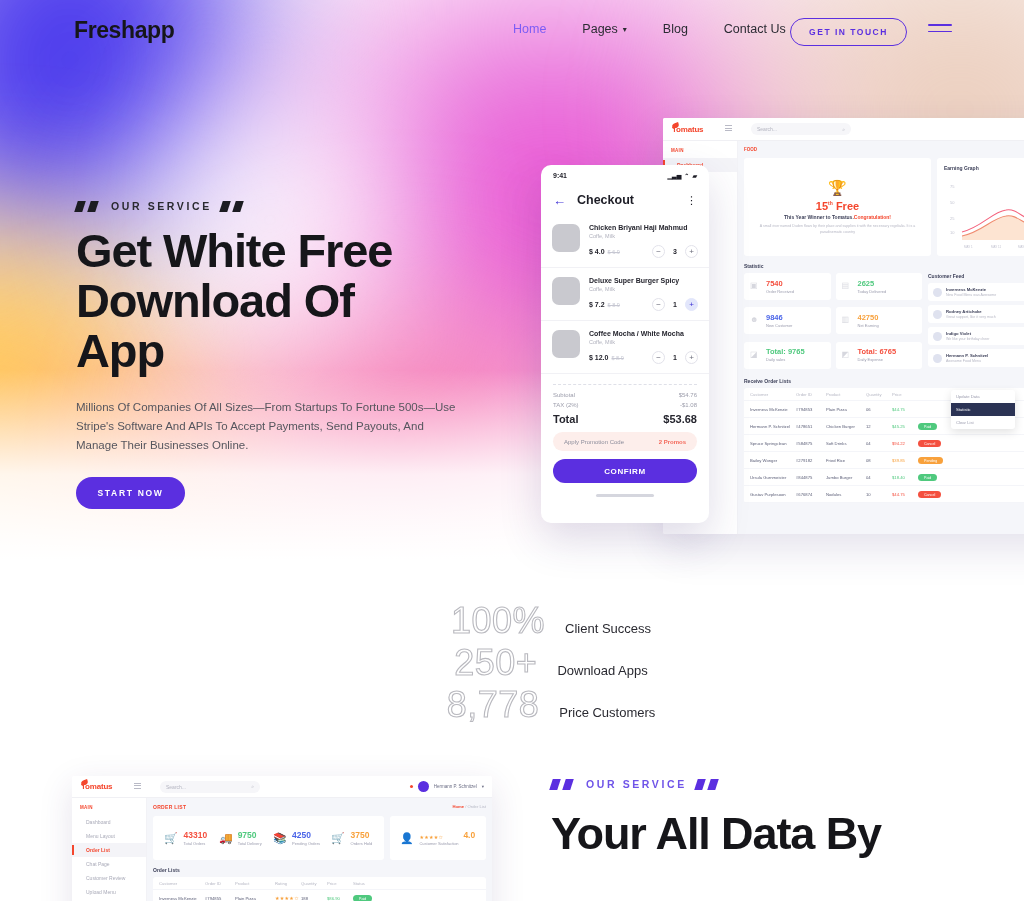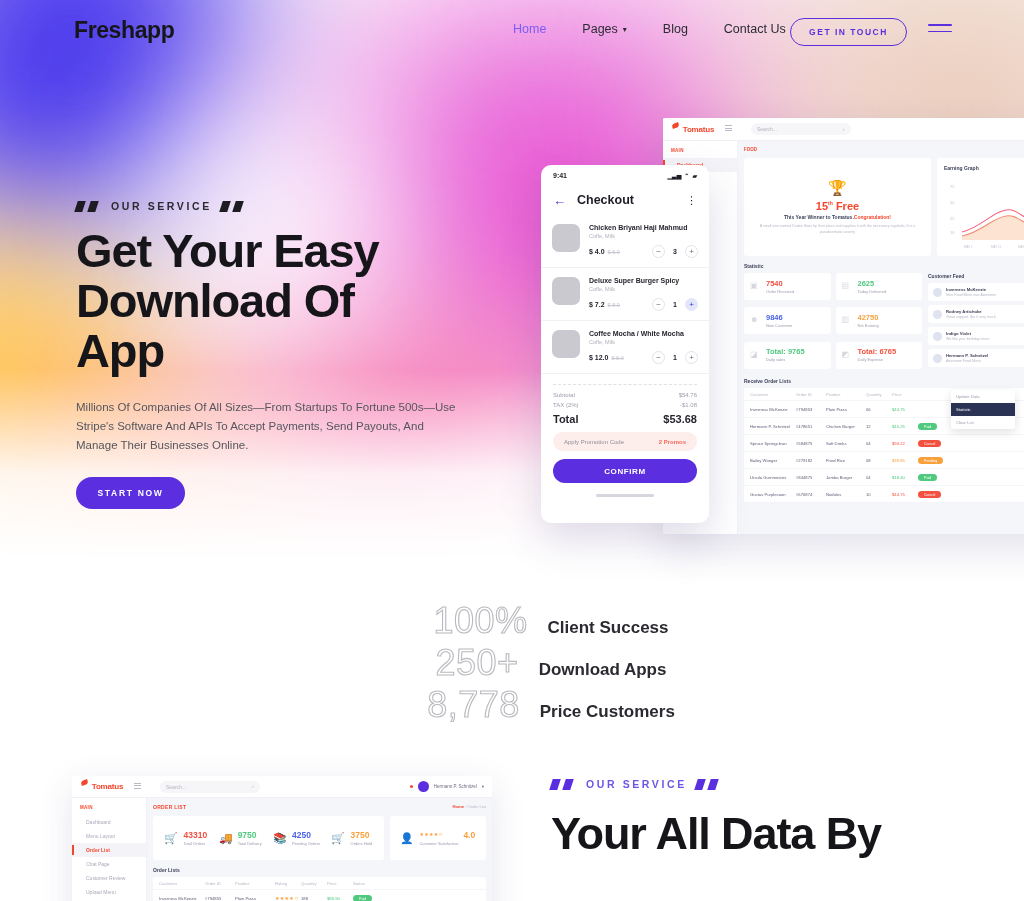--- a/index.html
+++ b/index.html
@@ -70,21 +70,21 @@
 
   
   .mock { position:absolute; background:#fff; z-index:20; }
 
   
   .dash1 { left:663px; top:118px; width:430px; height:416px;
     box-shadow:0 14px 40px rgba(60,40,110,0.14); overflow:hidden; border-radius:2px; }
   .d-top { height:23px; background:#fff; border-bottom:1px solid #f0f0f4;
     display:flex; align-items:center; }
   .d-logo { width:62px; padding-left:9px; font-size:8px; font-weight:700; color:#f4462d;
-    letter-spacing:-0.2px; position:relative;text-align:center; }
+    letter-spacing:-0.2px; position:relative; }
   .d-logo .leaf { position:absolute; left:9px; top:-2px; width:7px; height:5px;
     background:#f4462d; border-radius:60% 0 60% 0; transform:rotate(-18deg); }
   .d-ham { width:8px; }
   .d-ham i { display:block; width:7px; height:1px; background:#b9bac6; margin-bottom:1.5px; }
   .d-search { margin-left:18px; width:100px; height:12px; border-radius:6px;
     background:#f6f6f9; font-size:5px; color:#b3b4c0; display:flex;
     align-items:center; padding:0 6px; justify-content:space-between; }
   .d-body { display:flex; height:393px; }
   .d-side { width:75px; background:#fff; border-right:1px solid #f2f2f6; padding-top:7px; }
   .d-side-h { font-size:4.5px; color:#f4462d; font-weight:700; padding-left:8px;
@@ -174,21 +174,21 @@
     display:flex; align-items:center; justify-content:center; }
   .home-ind { width:58px; height:2.5px; border-radius:2px; background:#d5d6de;
     margin:11px auto 0; }
 
   
   .stats { position:absolute; left:0; top:600px; width:1024px; height:70px;
     display:flex; align-items:center; padding-left:78px; z-index:30;flex-direction:column; }
   .stat { display:flex; align-items:baseline; }
   .stat .big { font-size:36px; font-weight:400; letter-spacing:0.5px;
     color:transparent; -webkit-text-stroke:1.1px #b9b9bf; }
-  .stat .lbl { font-size:17px; font-weight:700; color:#2a2a31; margin-left:20px; } .sp2 { width:74px; } .sp3 { width:68px; }
+  .stat .lbl { font-size:13px; font-weight:400; color:#2a2a31; margin-left:20px; } .sp2 { width:74px; } .sp3 { width:68px; }
 
   
   .dash2 { left:72px; top:776px; width:420px; height:200px;
     box-shadow:0 10px 34px rgba(60,40,110,0.13); overflow:hidden; border-radius:2px;
     z-index:20; }
   .d2-top { height:22px; border-bottom:1px solid #f0f0f4; display:flex;
     align-items:center; }
   .d2-user { margin-left:auto; display:flex; align-items:center; gap:5px;
     padding-right:8px; }
   .d2-dot { width:3px; height:3px; border-radius:50%; background:#f4462d; }
@@ -244,21 +244,21 @@
     </div>
 </div>
 
 <div class="hcopy">
   <div class="eyebrow">
     <span class="slash"></span>
     <span class="eyebrow-txt">OUR SERVICE</span>
     <span class="slash"></span>
   </div>
   <h1>
-    <div>Get Your Easy</div>
+    <div>Get White Free</div>
     <div>Download Of</div>
     <div>App</div>
   </h1>
   <div class="hsub">Millions Of Companies Of All Sizes—From Startups To Fortune 500s—Use Stripe's Software And APIs To Accept Payments, Send Payouts, And Manage Their Businesses Online.</div>
   <div class="btn-start">START NOW</div>
 </div>
 
 <div class="mock dash1">
   <div class="d-top">
     <div class="d-logo"><span class="leaf"></span><span>Tomatus</span></div>
@@ -619,21 +619,21 @@
               <div>
                 <div class="kpi-n" style="color:#f8a13c">3750</div>
                 <div class="kpi-l">Orders Hold</div>
               </div>
             </div>
         </div>
         <div class="kpi-box" style="width:96px;">
           <div class="kpi">
               <span class="kpi-ic">👤</span>
             <div>
-              <div style="display:flex;align-items:flex-start;gap:20px;">
+              <div style="display:flex;align-items:flex-end;gap:20px;">
                 <span class="stars">★★★★☆</span>
                 <span class="kpi-n" style="color:#f8a13c">4.0</span>
               </div>
               <div class="kpi-l">Customer Satisfaction</div>
             </div>
           </div>
         </div>
       </div>
       <div class="tbl-t">Order Lists</div>
       <div class="tbl">

